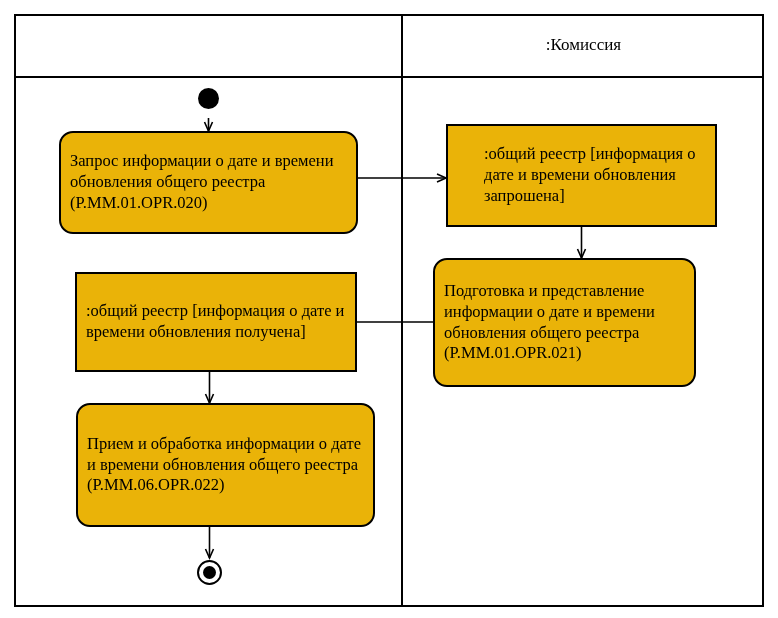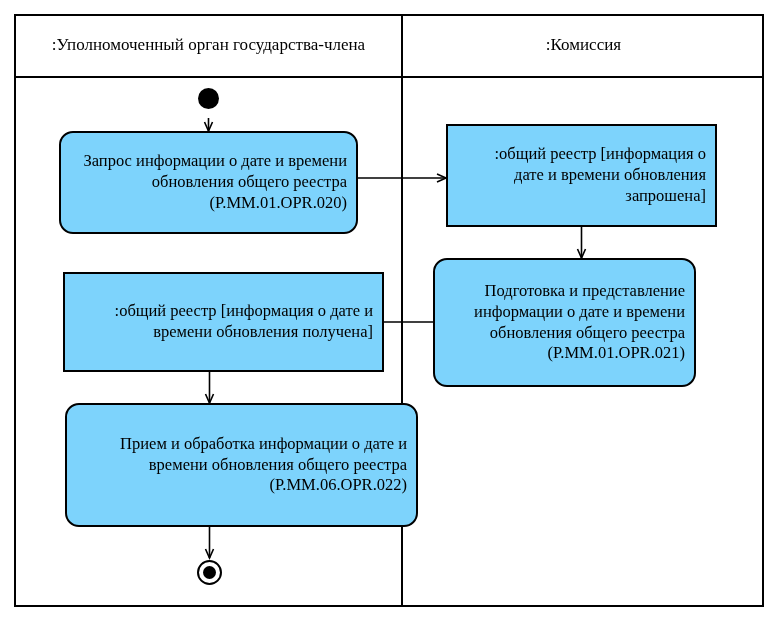--- a/index.html
+++ b/index.html
@@ -56,25 +56,25 @@
     padding: 0 6px;
   }
   .lane-header.left  { left: 16px;  width: 385px; }
   .lane-header.right { left: 403px; width: 361px; border-radius: 17px; }
 
   
   .node {
     position: absolute;
     box-sizing: border-box;
     border: 2px solid #000;
-    background: #7dd3fc;
+    background: #eab308;
     display: flex;
     align-items: center;
     justify-content: center;
-    text-align: right;
+    text-align: left;
     font-size: 16.5px;
     line-height: 1.26;
     padding: 4px 9px;
   }
   .node.action { border-radius: 14px; }
   .node.object { border-radius: 0; }
 
   
   .start-node {
     position: absolute;
@@ -114,21 +114,20 @@
 </style>
 </head>
 <body>
 
 <div id="canvas">
 
   <div class="frame"></div>
   <div class="header-rule"></div>
   <div class="lane-divider"></div>
 
-  <div class="lane-header left">:Уполномоченный орган государства-члена</div>
   <div class="lane-header right">:Комиссия</div>
 
   <svg class="edges" viewBox="0 0 778 618" xmlns="http://www.w3.org/2000/svg">
     <defs>
       <marker id="arrow-open" markerWidth="13" markerHeight="13" refX="10" refY="5" orient="auto" markerUnits="userSpaceOnUse">
         <path d="M1,1 L10,5 L1,9" fill="none" stroke="#000" stroke-width="1.6"></path>
       </marker>
     </defs>
 
     <line x1="208.5" y1="118" x2="208.5" y2="131" stroke="#000" stroke-width="1.6" marker-end="url(#arrow-open)"></line>
@@ -145,19 +144,19 @@
   </svg>
 
   <div class="start-node" style="left:198px; top:88px;"></div>
 
   <div class="node action" style="left:59px; top:131px; width:299px; height:103px;">Запрос информации о дате и времени обновления общего реестра (P.MM.01.OPR.020)</div>
 
   <div class="node object" style="left:446px; top:124px; width:271px; height:103px;padding-left:36px;">:общий реестр [информация о дате и времени обновления запрошена]</div>
 
   <div class="node action" style="left:433px; top:258px; width:263px; height:129px;">Подготовка и представление информации о дате и времени обновления общего реестра (P.MM.01.OPR.021)</div>
 
-  <div class="node object" style="left:63px; top:272px; width:321px; height:100px;">:общий реестр [информация о дате и времени обновления получена]</div>
+  <div class="node object" style="left:75px; top:272px; width:282px; height:100px;">:общий реестр [информация о дате и времени обновления получена]</div>
 
-  <div class="node action" style="left:65px; top:403px; width:353px; height:124px;">Прием и обработка информации о дате и времени обновления общего реестра (P.MM.06.OPR.022)</div>
+  <div class="node action" style="left:76px; top:403px; width:299px; height:124px;">Прием и обработка информации о дате и времени обновления общего реестра (P.MM.06.OPR.022)</div>
 
   <div class="end-node" style="left:197px; top:560px;"></div>
 
 </div>
 
 </body></html>

